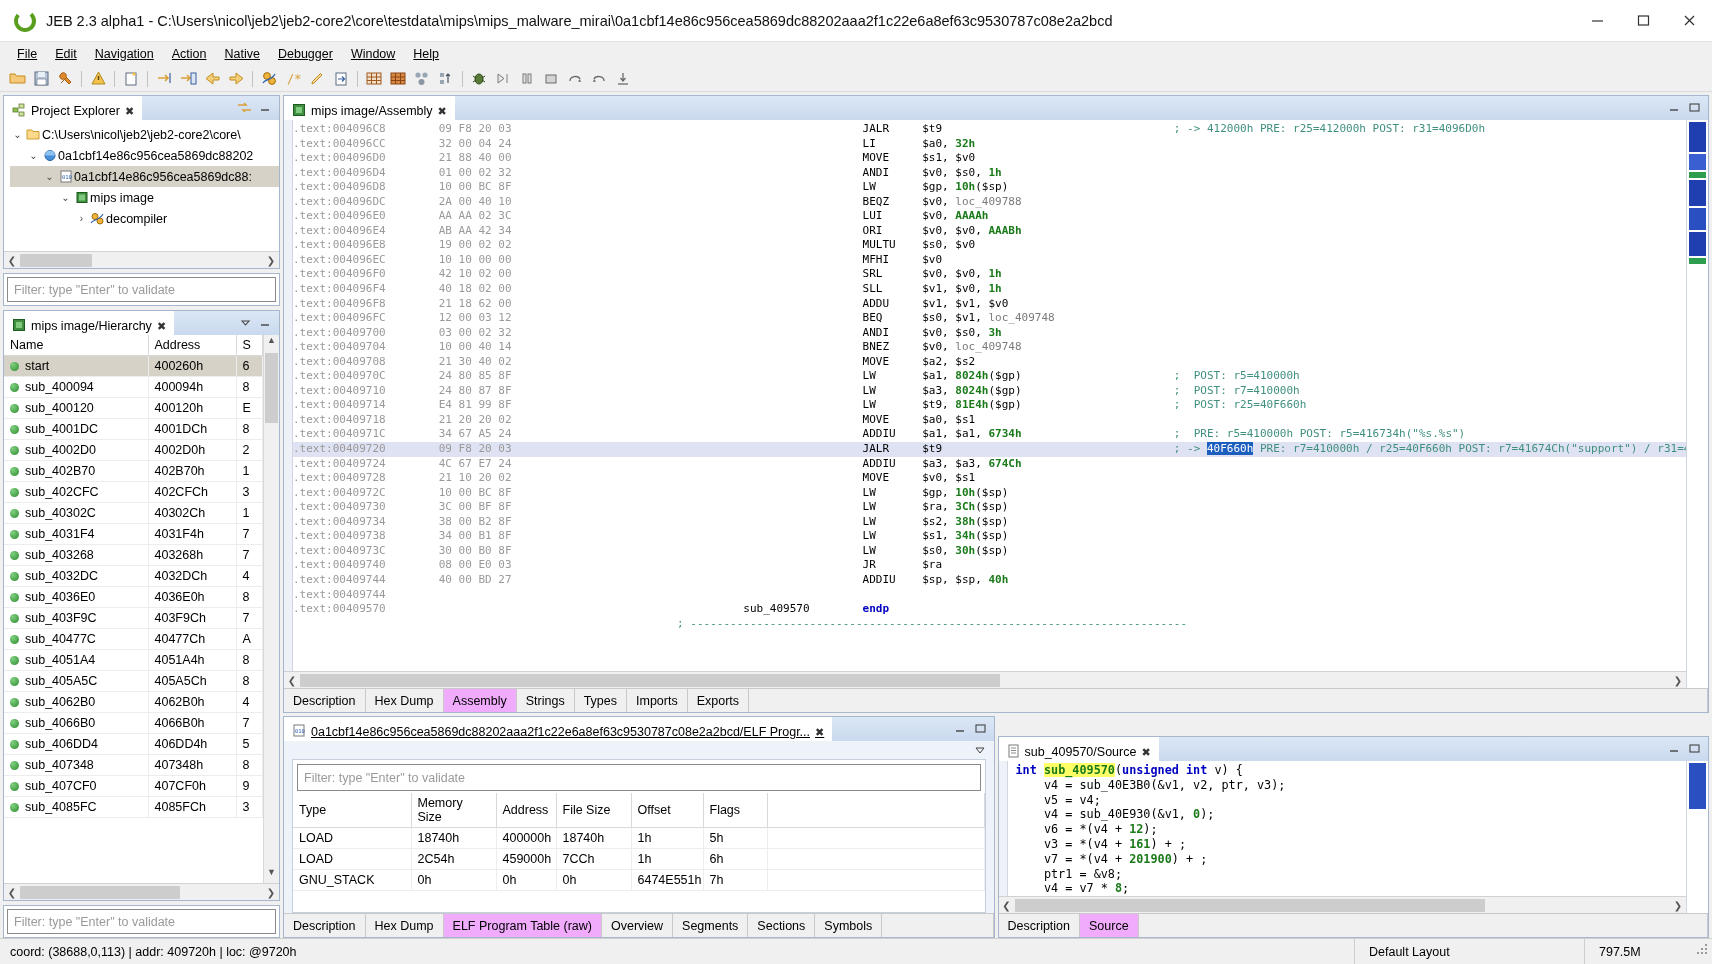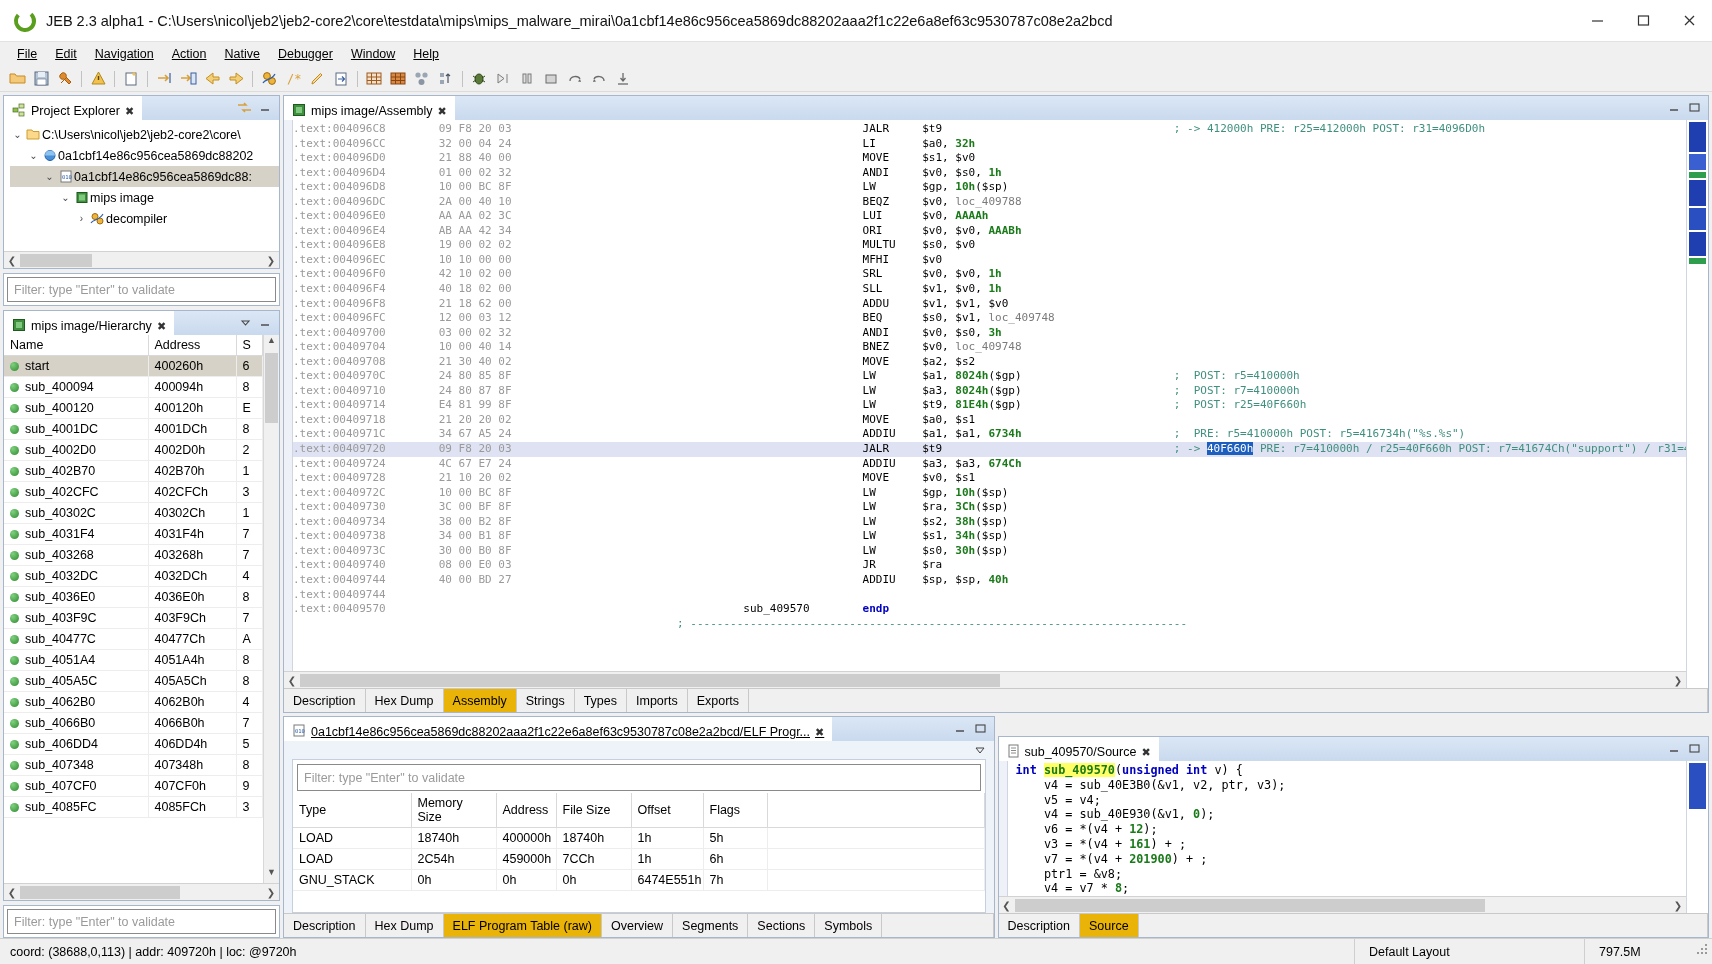--- a/index.html
+++ b/index.html
@@ -112,21 +112,21 @@
     position:relative;}
   .vbar .thumb{ position:absolute; left:1px; right:1px; background:#cdcdcd;}
   .vbar .arw{ position:absolute; left:0; right:0; height:15px; text-align:center;
     font-size:9px; color:#555;}
 
   
   .btabs{ height:24px; display:flex; align-items:stretch; background:#f0f0f0;
     border-top:1px solid #c9c9c9; flex:0 0 24px;}
   .btab{ display:flex; align-items:center; padding:0 9px; font-size:12.5px;
     border-right:1px solid #c9c9c9; background:#f0f0f0; color:#000;}
-  .btab.active{ background:#eab308; }
+  .btab.active{ background:#f0abfc; }
   .btabfill{ flex:1 1 auto; border-top:0;}
 
   
   .src{ position:absolute; inset:0; font-family:"DejaVu Sans Mono", monospace;
     font-size:11.8px; line-height:14.8px; padding:2px 0 0 8px; overflow:hidden;}
   .src-line{ height:14.8px; white-space:pre;}
   .hl-yellow{ background:#ffff66;}
 
   
   .statusbar{ height:26px; background:#f0f0f0; border-top:1px solid #d0d0d0;

